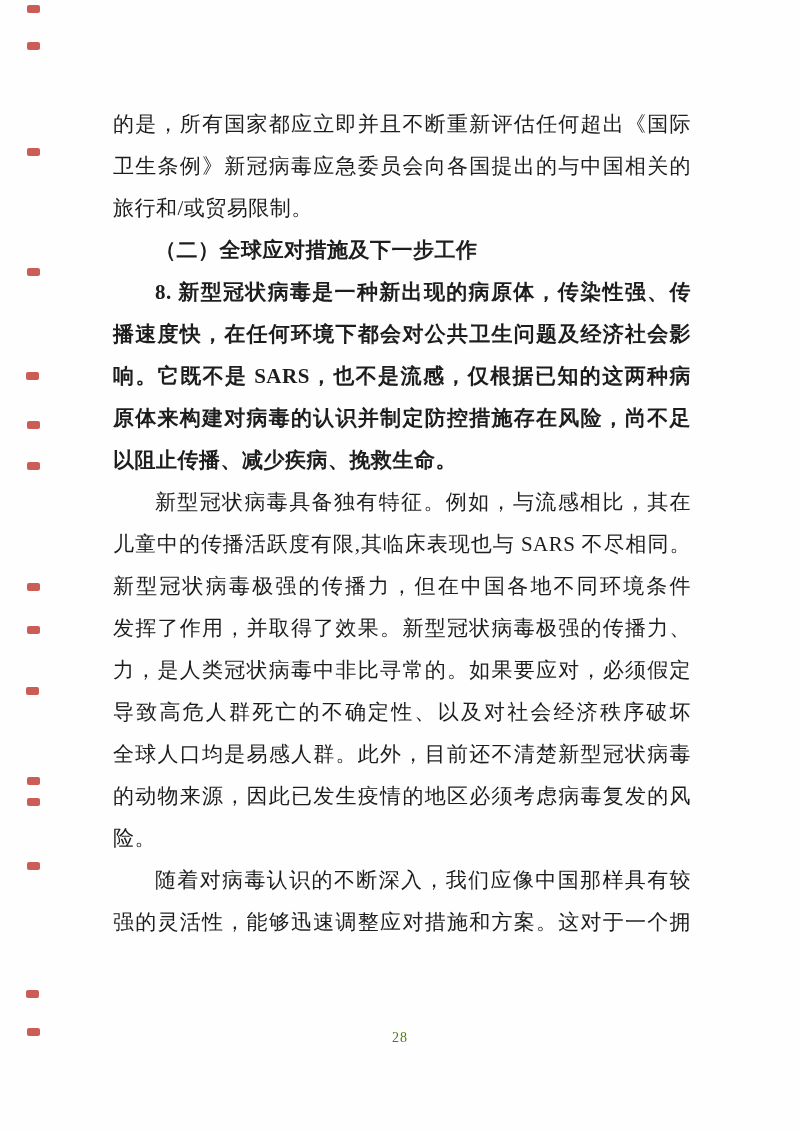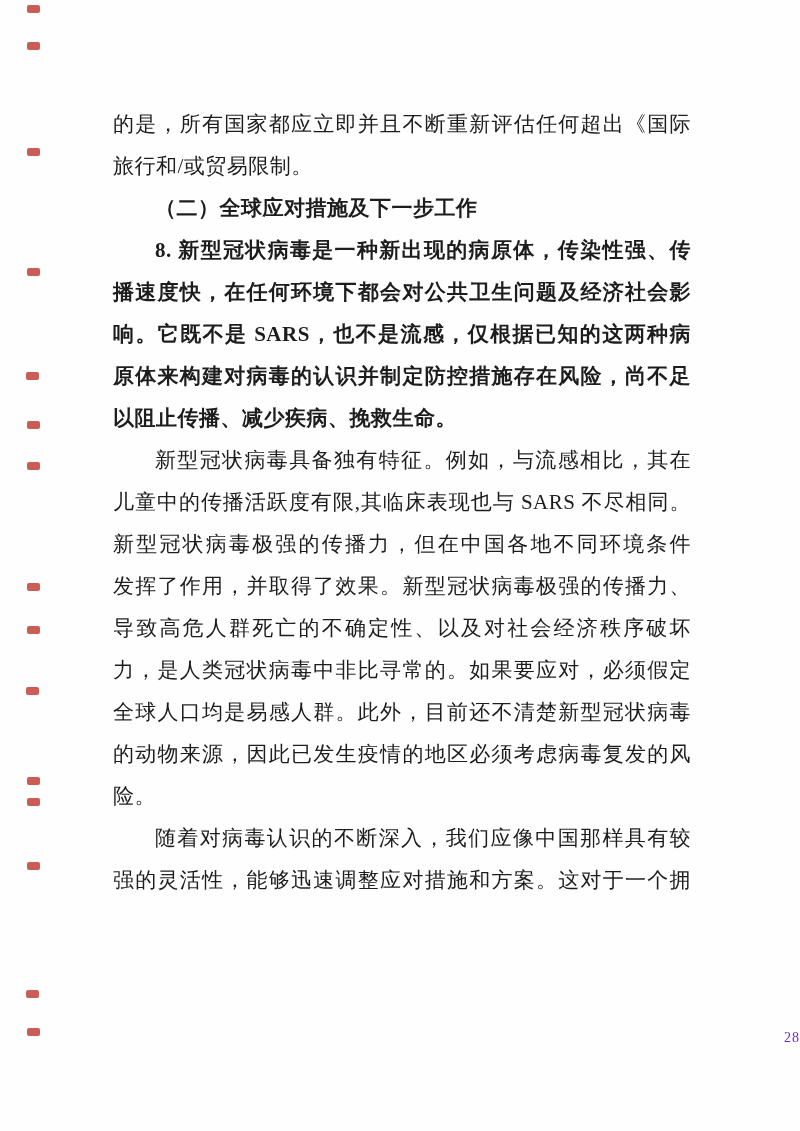--- a/index.html
+++ b/index.html
@@ -51,23 +51,23 @@
     height: 8px;
     border-radius: 2px;
     opacity: 0.85;
   }
   
   .page-number {
     position: absolute;
     top: 1030px;
     left: 0;
     width: 100%;
-    text-align: right;
+    text-align: center;
     font-size: 14px;
-    color: #6d28d9;
+    color: #4d7c0f;
     letter-spacing: 1px;
   }
 </style>
 </head>
 <body>
 
 <div class="page">
   <div>
       <div class="scan-mark" style="left: 27px; top: 5px; background: rgb(194, 64, 56);"></div>
       <div class="scan-mark" style="left: 27px; top: 42px; background: rgb(194, 64, 56);"></div>
@@ -81,39 +81,40 @@
       <div class="scan-mark" style="left: 26px; top: 687px; background: rgb(194, 64, 56);"></div>
       <div class="scan-mark" style="left: 27px; top: 777px; background: rgb(194, 64, 56);"></div>
       <div class="scan-mark" style="left: 27px; top: 798px; background: rgb(194, 64, 56);"></div>
       <div class="scan-mark" style="left: 27px; top: 862px; background: rgb(194, 64, 56);"></div>
       <div class="scan-mark" style="left: 26px; top: 990px; background: rgb(194, 64, 56);"></div>
       <div class="scan-mark" style="left: 27px; top: 1028px; background: rgb(194, 64, 56);"></div>
     </div>
   <div class="doc-body">
       <div class="block">
         <div class="line">的是，所有国家都应立即并且不断重新评估任何超出《国际</div>
+        <div class="line">卫生条例》新冠病毒应急委员会向各国提出的与中国相关的</div>
         <div class="line last">旅行和/或贸易限制。</div>
       </div>
       <div class="block bold">
         <div class="line heading-line">（二）全球应对措施及下一步工作</div>
       </div>
       <div class="block bold">
         <div class="line indent">8. 新型冠状病毒是一种新出现的病原体，传染性强、传</div>
         <div class="line">播速度快，在任何环境下都会对公共卫生问题及经济社会影</div>
         <div class="line">响。它既不是 SARS，也不是流感，仅根据已知的这两种病</div>
         <div class="line">原体来构建对病毒的认识并制定防控措施存在风险，尚不足</div>
         <div class="line last">以阻止传播、减少疾病、挽救生命。</div>
       </div>
       <div class="block">
         <div class="line indent">新型冠状病毒具备独有特征。例如，与流感相比，其在</div>
         <div class="line">儿童中的传播活跃度有限,其临床表现也与 SARS 不尽相同。</div>
         <div class="line">新型冠状病毒极强的传播力，但在中国各地不同环境条件</div>
         <div class="line">发挥了作用，并取得了效果。新型冠状病毒极强的传播力、</div>
+        <div class="line">力，是人类冠状病毒中非比寻常的。如果要应对，必须假定</div>
         <div class="line">导致高危人群死亡的不确定性、以及对社会经济秩序破坏</div>
-        <div class="line">力，是人类冠状病毒中非比寻常的。如果要应对，必须假定</div>
         <div class="line">全球人口均是易感人群。此外，目前还不清楚新型冠状病毒</div>
         <div class="line">的动物来源，因此已发生疫情的地区必须考虑病毒复发的风</div>
         <div class="line last">险。</div>
       </div>
       <div class="block">
         <div class="line indent">随着对病毒认识的不断深入，我们应像中国那样具有较</div>
         <div class="line">强的灵活性，能够迅速调整应对措施和方案。这对于一个拥</div>
       </div>
     </div>
   <div class="page-number">28</div>

